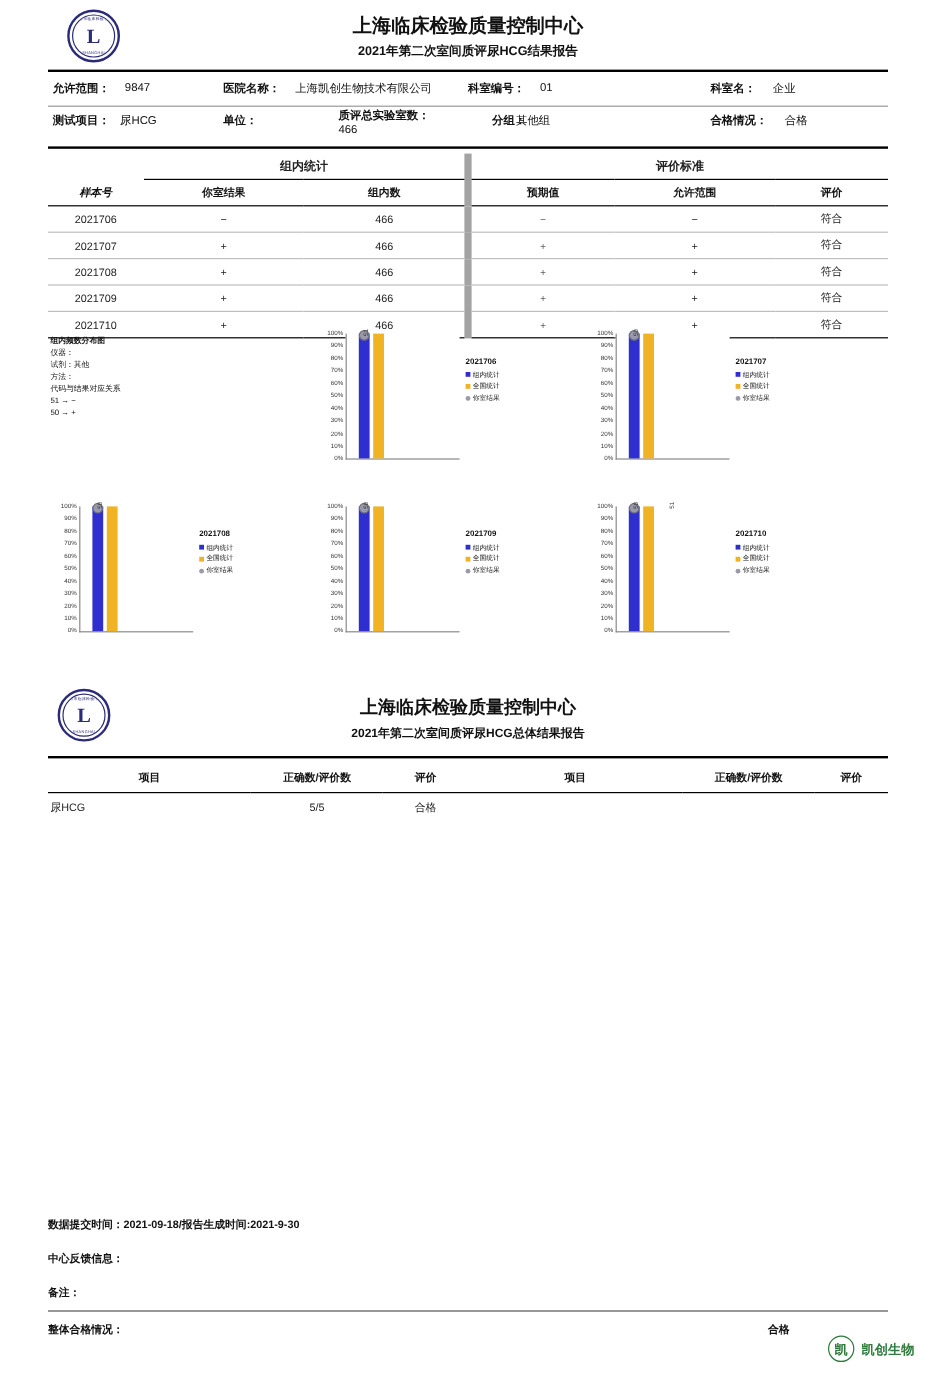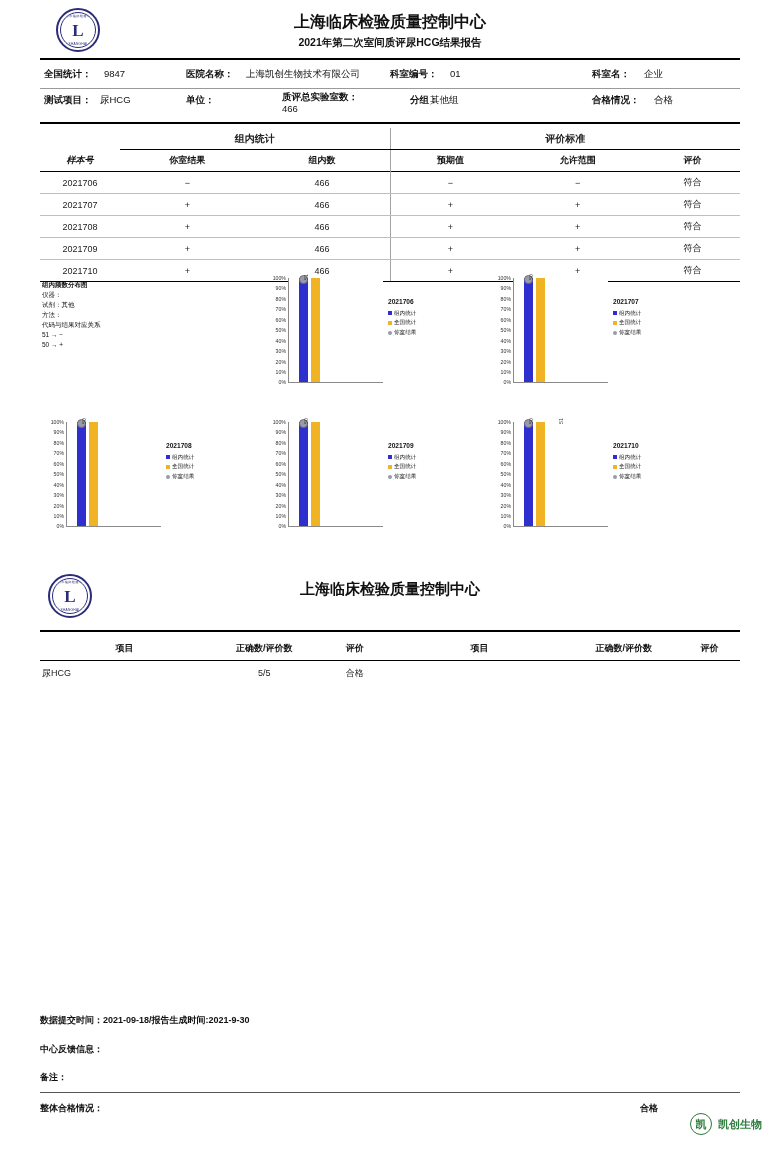--- a/index.html
+++ b/index.html
@@ -32,21 +32,21 @@
 
   
   table.main{position:absolute;left:40px;top:128px;width:700px;border-collapse:collapse;font-size:9px;}
   table.main th,table.main td{text-align:center;padding:0;height:21px;vertical-align:middle;}
   table.main .grp{font-weight:bold;font-size:10px;}
   table.main tr.hrow th{font-weight:bold;}
   table.main td{color:#222;}
   .bt{border-top:1px solid #000;}
   .bb{border-bottom:1px solid #000;}
   .bbl{border-bottom:1px solid #bfbfbf;}
-  .bl{border-left:1px solid #a3a3a3;}
+  .bl{border-left:6px solid #a3a3a3;font-family:Liberation Serif, serif;}
 
   
   .legendbox{position:absolute;font-size:6.5px;line-height:1.55;color:#111;}
   .chart{position:absolute;width:190px;height:122px;}
   .chart .plot{position:absolute;left:26px;top:4px;width:94px;height:104px;border-left:1px solid #8a8a8a;border-bottom:1px solid #8a8a8a;background:#fff;}
   .chart .ylab{position:absolute;left:0;width:24px;text-align:right;font-size:5.2px;color:#333;}
   .chart .bar{position:absolute;bottom:0;width:9px;}
   .chart .bar.blue{background:#2f2fcf;}
   .chart .bar.gold{background:#f0b323;}
   .chart .dot{position:absolute;width:7px;height:7px;border-radius:50%;background:#9a9aa8;border:1px solid #6f6f80;}
@@ -87,21 +87,21 @@
         <div class="lmark">L</div>
         <div class="lbot">SHANGHAI</div>
       </div>
     </div>
     <div class="title1">上海临床检验质量控制中心</div>
     <div class="title2">2021年第二次室间质评尿HCG结果报告</div>
   </div>
   <div class="rule" style="left:40px;top:58px;width:700px;height:1.5px;"></div>
 
   <div class="info" style="top:64px;height:52px;">
-    <div class="cell" style="left:4px;top:4px;">全国统计：</div>
+    <div class="cell" style="left:4px;top:4px;">允许范围：</div>
     <div class="cell val" style="left:64px;top:4px;">9847</div>
 
     <div class="cell" style="left:146px;top:4px;">医院名称：</div>
     <div class="cell val" style="left:206px;top:4px;">上海凯创生物技术有限公司</div>
 
     <div class="cell" style="left:350px;top:4px;">科室编号：</div>
     <div class="cell val" style="left:410px;top:4px;">01</div>
 
     <div class="cell" style="left:552px;top:4px;">科室名：</div>
     <div class="cell val" style="left:604px;top:4px;">企业</div>
@@ -325,20 +325,21 @@
 
   <div class="hdr2">
     <div class="logo" style="left:8px;top:2px;">
       <div class="ring">
         <div class="ltop">上海市临床检验中心</div>
         <div class="lmark">L</div>
         <div class="lbot">SHANGHAI</div>
       </div>
     </div>
     <div class="title3">上海临床检验质量控制中心</div>
+    <div class="title4">2021年第二次室间质评尿HCG总体结果报告</div>
   </div>
   <div class="rule" style="left:40px;top:630px;width:700px;height:1.5px;"></div>
 
   <table class="sum">
     <tbody>
         <tr>
       <th style="width:170px;">项目</th>
       <th style="width:110px;">正确数/评价数</th>
       <th style="width:70px;">评价</th>
       <th style="width:180px;">项目</th>

